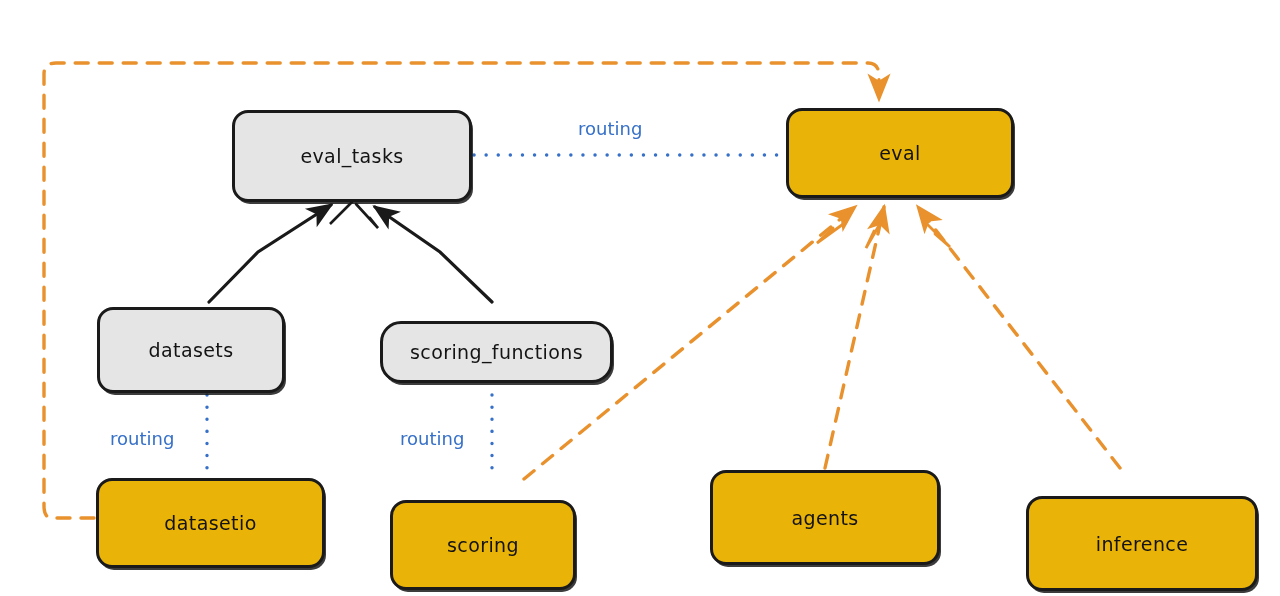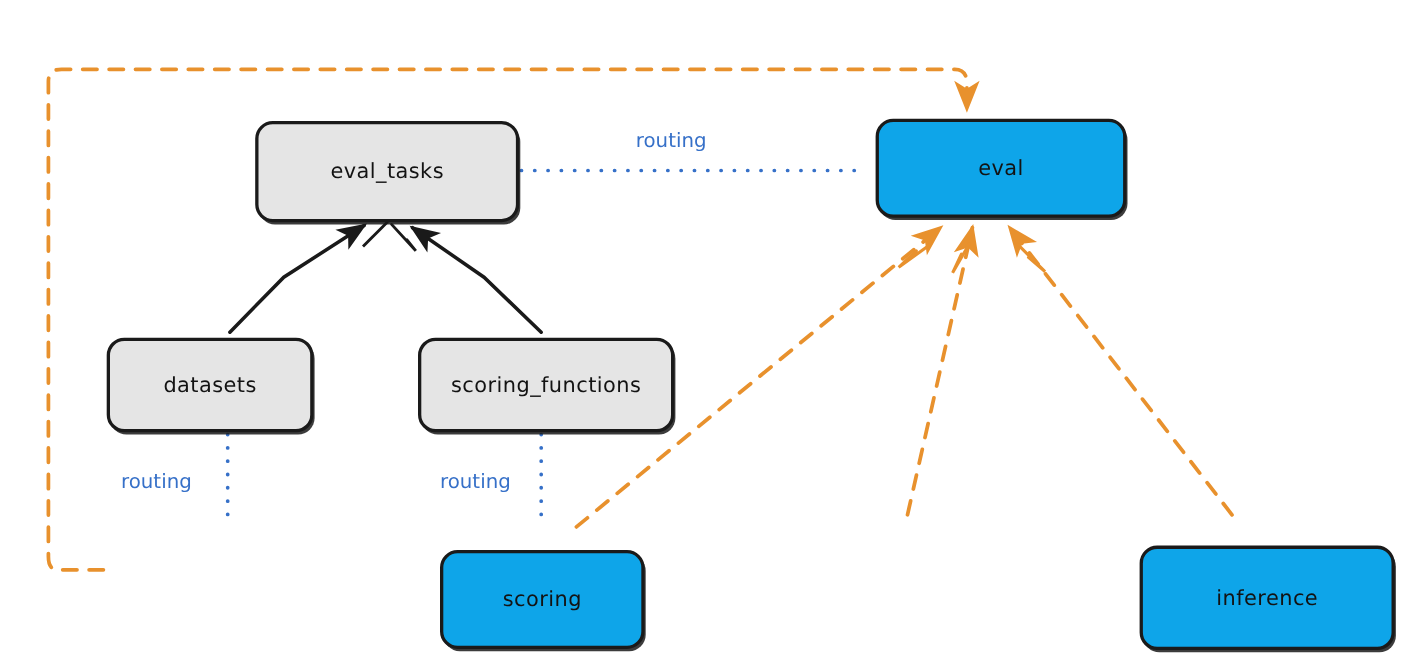--- a/index.html
+++ b/index.html
@@ -41,22 +41,21 @@
     font-size: 19px;
     letter-spacing: 0.4px;
     color: #131313;
     white-space: nowrap;
     user-select: none;
   }
   .node.api {
     background: #e5e5e5;
   }
   .node.provider {
-    background: #0ea5e9;
-    margin-left: 10px;
+    background: #eab308;
   }
   .edge-label {
     position: absolute;
     font-family: "DejaVu Sans", sans-serif;
     font-size: 18px;
     color: #3670c8;
     white-space: nowrap;
     user-select: none;
   }
 </style>
@@ -102,29 +101,35 @@
   </div>
 
   <div class="node provider" style="left:786px; top:108px; width:228px; height:90px;">
     <span class="node-label">eval</span>
   </div>
 
   <div class="node api" style="left:97px; top:307px; width:188px; height:86px;">
     <span class="node-label">datasets</span>
   </div>
 
-  <div class="node api" style="left:380px; top:307px; width:233px; height:86px;">
+  <div class="node api" style="left:380px; top:321px; width:233px; height:62px;border-radius:21px;">
     <span class="node-label">scoring_functions</span>
   </div>
 
+  <div class="node provider" style="left:96px; top:478px; width:229px; height:90px;">
+    <span class="node-label">datasetio</span>
+  </div>
 
   <div class="node provider" style="left:390px; top:500px; width:186px; height:90px;">
     <span class="node-label">scoring</span>
   </div>
 
+  <div class="node provider" style="left:710px; top:470px; width:230px; height:95px;">
+    <span class="node-label">agents</span>
+  </div>
 
   <div class="node provider" style="left:1026px; top:496px; width:232px; height:95px;">
     <span class="node-label">inference</span>
   </div>
 
   <span class="edge-label" style="left:578px; top:118px;">routing</span>
   <span class="edge-label" style="left:110px; top:428px;">routing</span>
   <span class="edge-label" style="left:400px; top:428px;">routing</span>
 
 </div>

